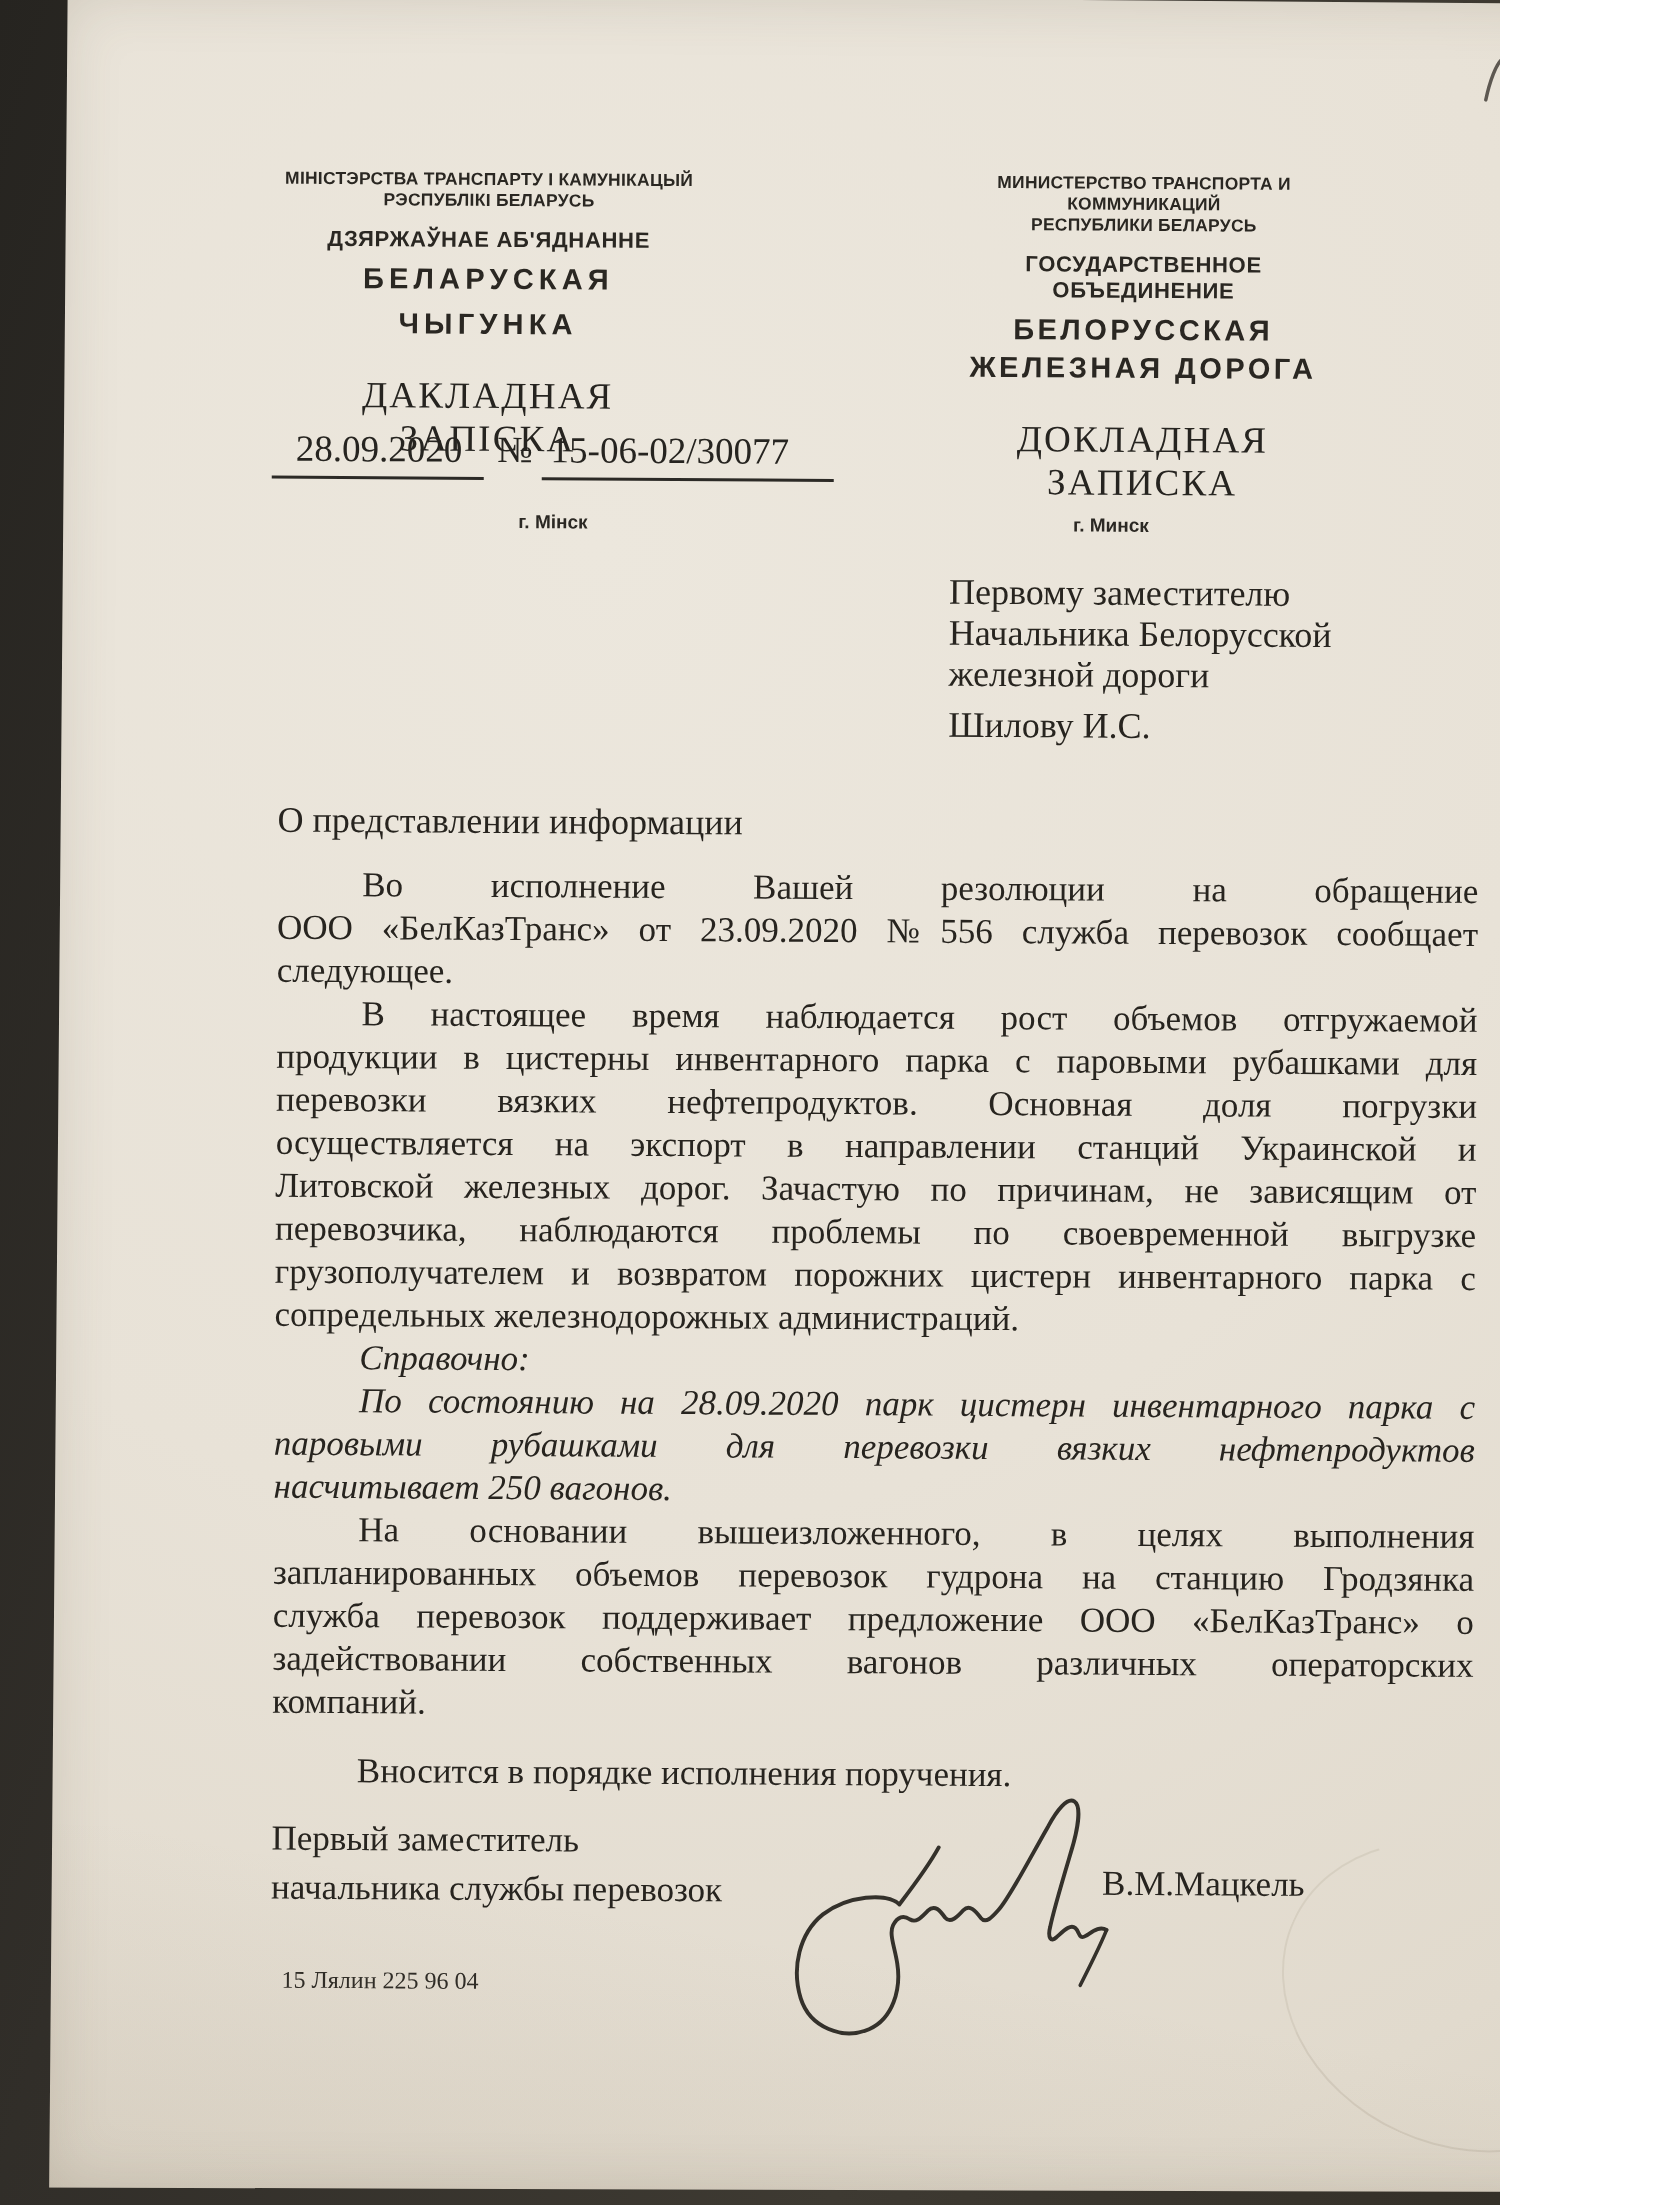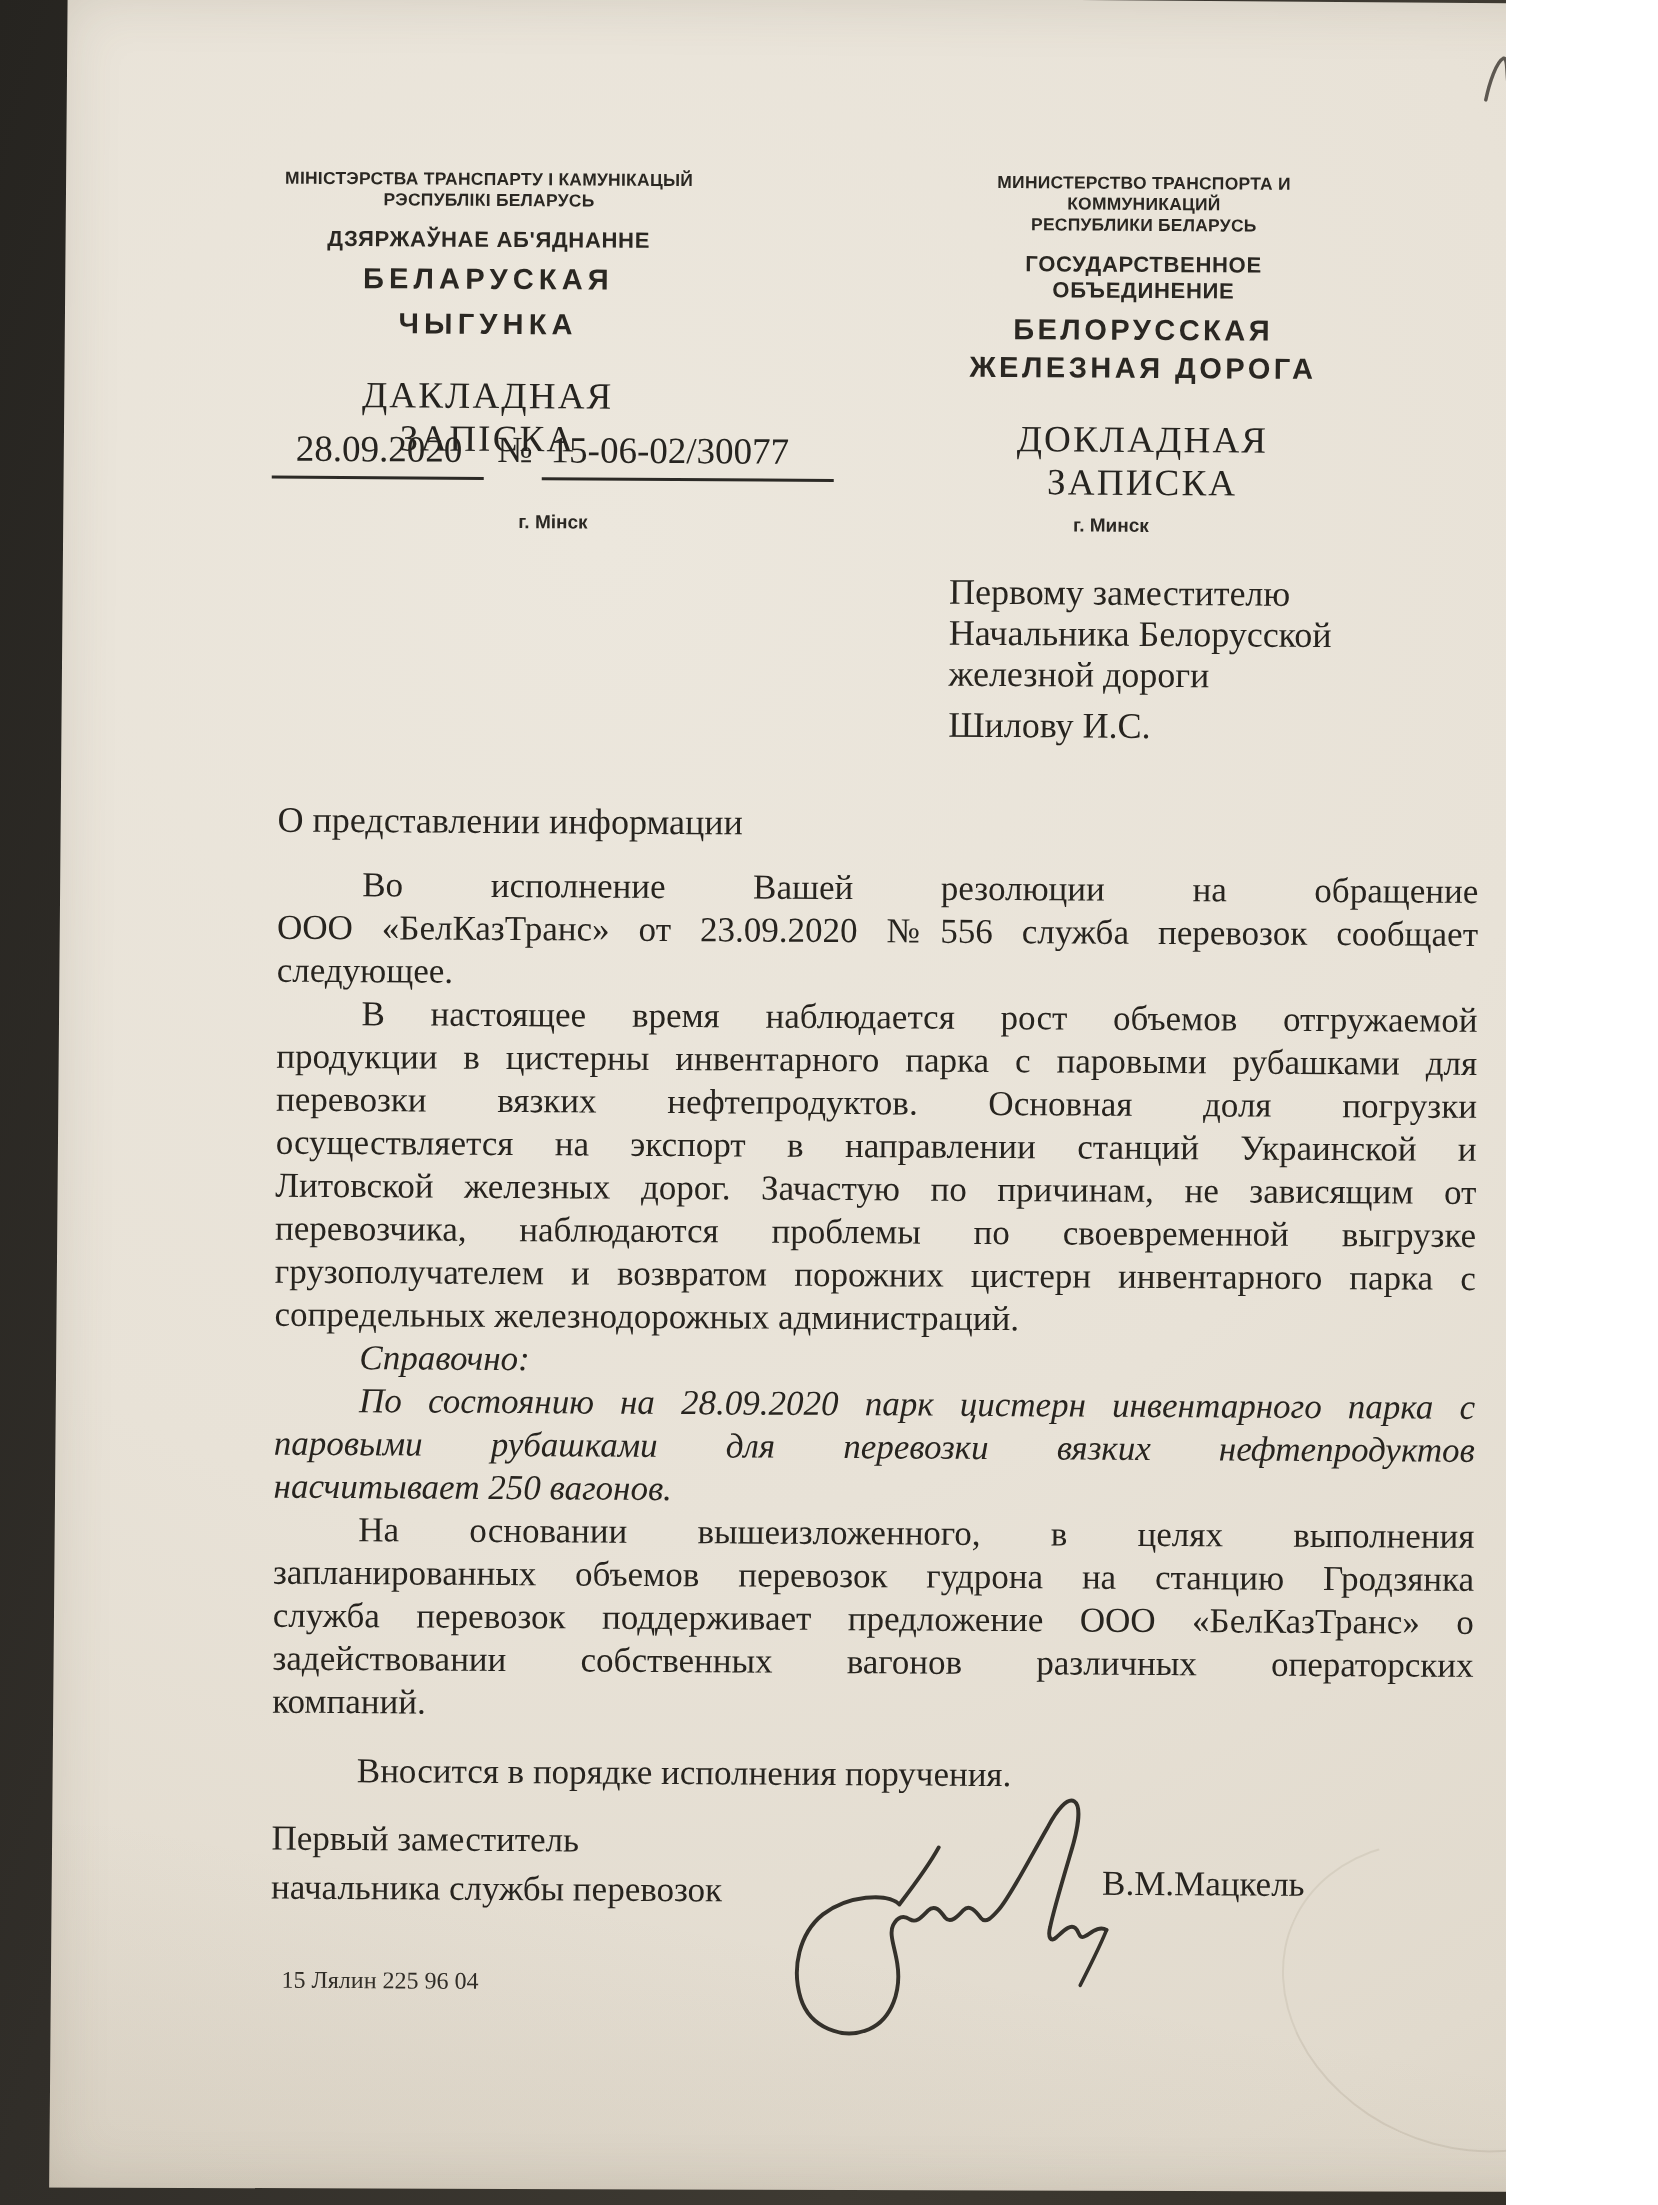--- a/index.html
+++ b/index.html
@@ -5,21 +5,20 @@
   html,body{margin:0;padding:0;}
   body{
     width:1658px;height:2206px;
     font-family:"Liberation Serif", serif;
     overflow:hidden;
   }
   .photo{
     position:relative;width:1500px;height:2206px;
     background:linear-gradient(105deg,#262420 0%,#312e29 28%,#3e3a32 68%,#343028 100%);
     overflow:hidden;
-    padding-left:6px;
   }
   .paper{
     position:absolute;left:54px;top:-3.5px;width:1545px;height:2197px;
     transform:rotate(0.35deg);transform-origin:50% 50%;
     background:radial-gradient(140% 100% at 35% 25%,#ece7dd 0%,#e8e2d7 45%,#e1dacd 78%,#d7cfc0 100%);
     box-shadow:inset 0 0 61px rgba(90,78,58,0.18), 12px 17.4px 43px rgba(0,0,0,0.5);
     clip-path:polygon(0.45% 0%, 97.9% 0.1%, 98.6% 1%, 100% 2.9%, 99.78% 60%, 99.95% 99.7%, 0.12% 99.92%);
     color:#27241f;
   }
   .shade-bl{position:absolute;left:0;bottom:0;width:100%;height:365px;

